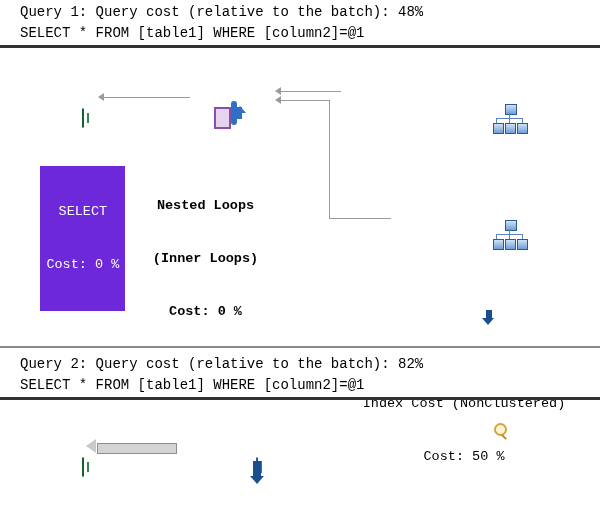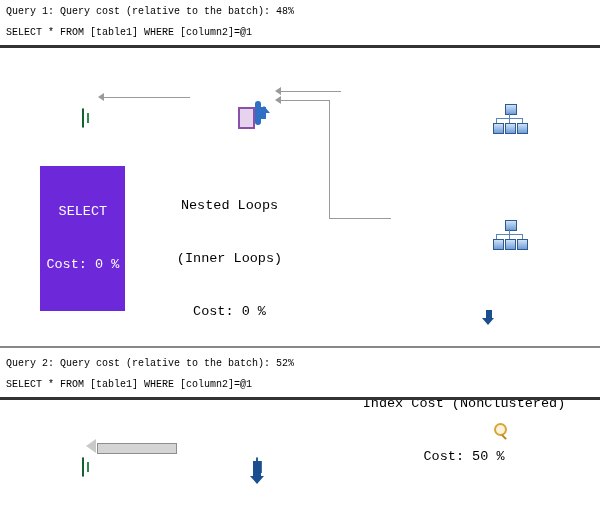--- a/index.html
+++ b/index.html
@@ -5,21 +5,21 @@
   html,body{margin:0;padding:0;}
   body{
     width:600px;height:509px;background:#ffffff;
     font-family:"Liberation Mono","DejaVu Sans Mono",monospace;
     color:#000000;overflow:hidden;position:relative;
   }
   .pane{position:absolute;left:0;width:600px;}
   #pane-1{top:0;height:345px;}
   #pane-2{top:346px;height:163px;}
 
-  .hdr{position:absolute;left:6px;font-size:10px;line-height:18px;letter-spacing:0px;white-space:pre;}
+  .hdr{position:absolute;left:20px;font-size:14px;line-height:18px;letter-spacing:0px;white-space:pre;}
   .hdr-1{top:3px;}
   .hdr-2{top:24px;}
   .rule{position:absolute;left:0;width:600px;height:3px;background:#333333;}
   .divider{position:absolute;left:0;top:0;width:600px;height:2px;background:#888888;}
 
   
   .node{position:absolute;text-align:center;white-space:pre;}
   .node .icon{display:block;margin:0 auto 3px auto;position:relative;}
   .node .lbl{display:block;font-size:13.5px;line-height:17px;white-space:pre;}
   .node.sel .lblwrap{display:inline-block;background:#6d28d9;color:#ffffff;padding:1px 6px 2px 6px;}
@@ -86,21 +86,21 @@
   <div class="node sel" style="left:2px;top:55px;width:104px;">
     <span class="icon">
       <span class="ic ic-select"><span class="g"></span></span>
     </span>
     <span class="lblwrap">
       <span class="lbl">SELECT</span>
       <span class="lbl">Cost: 0 %</span>
     </span>
   </div>
 
-  <div class="node" style="left:152px;top:50px;width:155px;">
+  <div class="node" style="left:128px;top:50px;width:155px;font-weight:bold;">
     <span class="icon">
       <span class="ic ic-loops"><span class="ua"></span><span class="uh"></span><span class="inner"></span></span>
     </span>
     <span>
       <span class="lbl">Nested Loops</span>
       <span class="lbl">(Inner Loops)</span>
       <span class="lbl">Cost: 0 %</span>
     </span>
   </div>
 
@@ -144,21 +144,21 @@
       
       
       
     </span>
   </div>
 </div>
 
 <div class="pane" id="pane-2">
   <div class="divider"></div>
 
-  <div class="hdr hdr-1" style="top:9px;">Query 2: Query cost (relative to the batch): 52%</div>
+  <div class="hdr hdr-1" style="top:9px;">Query 2: Query cost (relative to the batch): 82%</div>
   <div class="hdr hdr-2" style="top:30px;">SELECT * FROM [table1] WHERE [column2]=@1</div>
   <div class="rule" style="top:51px;"></div>
 
   <div class="fat" style="left:97px;top:97px;width:78px;"></div>
   <div class="fathead" style="left:86px;top:93px;"></div>
 
   <div class="node" style="left:2px;top:58px;width:104px;">
     <span class="icon">
       <span class="ic ic-select"><span class="g"></span></span>
     </span>

